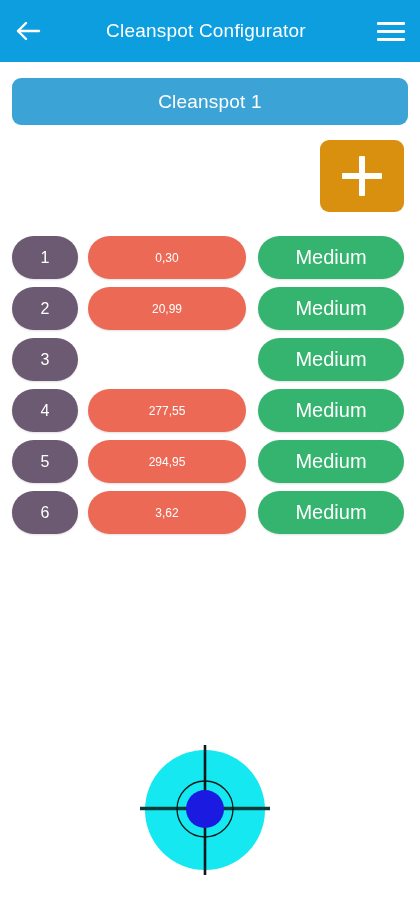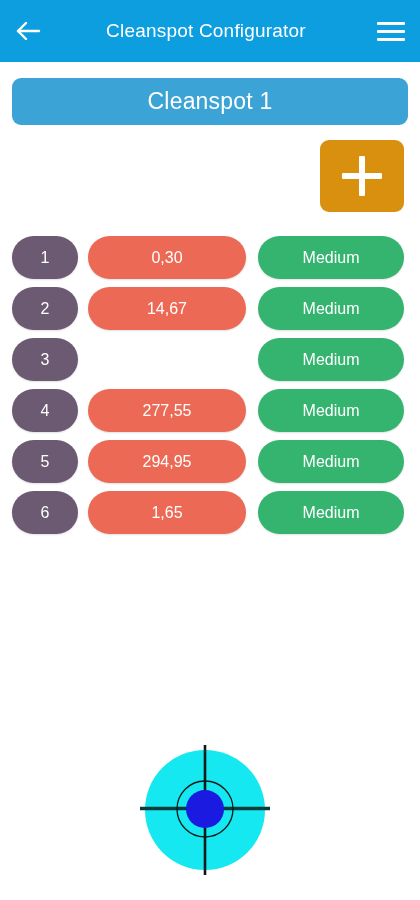--- a/index.html
+++ b/index.html
@@ -64,21 +64,21 @@
   
   .spot-btn {
     position: absolute;
     left: 12px; top: 78px;
     width: 396px; height: 47px;
     background: #3ba3d6;
     border: none;
     border-radius: 9px;
     color: #ffffff;
     font-family: "Liberation Sans", sans-serif;
-    font-size: 23px;
+    font-size: 19px;
     letter-spacing: .2px;
     cursor: pointer;
   }
 
   
   .add-btn {
     position: absolute;
     left: 320px; top: 140px;
     width: 84px; height: 72px;
     background: #d9900f;
@@ -134,28 +134,28 @@
     left: 12px;
     width: 66px;
     background: #6b5a71;
     font-size: 16px;
   }
 
   .pill-value {
     left: 88px;
     width: 158px;
     background: #ec6a55;
-    font-size: 16px;
+    font-size: 12px;
   }
 
   .pill-mode {
     left: 258px;
     width: 146px;
     background: #34b46e;
-    font-size: 16px;
+    font-size: 20px;
   }
 
   
   .target {
     position: absolute;
     left: 130px; top: 735px;
     width: 150px; height: 150px;
   }
   .target svg { display: block; }
 </style>
@@ -194,21 +194,21 @@
   <div class="rows">
 
     <div class="row">
       <button class="pill pill-index">1</button>
       <button class="pill pill-value">0,30</button>
       <button class="pill pill-mode">Medium</button>
     </div>
 
     <div class="row">
       <button class="pill pill-index">2</button>
-      <button class="pill pill-value">14,67</button>
+      <button class="pill pill-value">20,99</button>
       <button class="pill pill-mode">Medium</button>
     </div>
 
     <div class="row">
       <button class="pill pill-index">3</button>
       <button class="pill pill-mode">Medium</button>
     </div>
 
     <div class="row">
       <button class="pill pill-index">4</button>
@@ -217,21 +217,21 @@
     </div>
 
     <div class="row">
       <button class="pill pill-index">5</button>
       <button class="pill pill-value">294,95</button>
       <button class="pill pill-mode">Medium</button>
     </div>
 
     <div class="row">
       <button class="pill pill-index">6</button>
-      <button class="pill pill-value">1,65</button>
+      <button class="pill pill-value">3,62</button>
       <button class="pill pill-mode">Medium</button>
     </div>
 
   </div>
 
   <div class="target">
     <svg width="150" height="150" viewBox="0 0 150 150" aria-hidden="true">
 
       <circle cx="75" cy="75" r="60" fill="#15e8f0"></circle>
 

